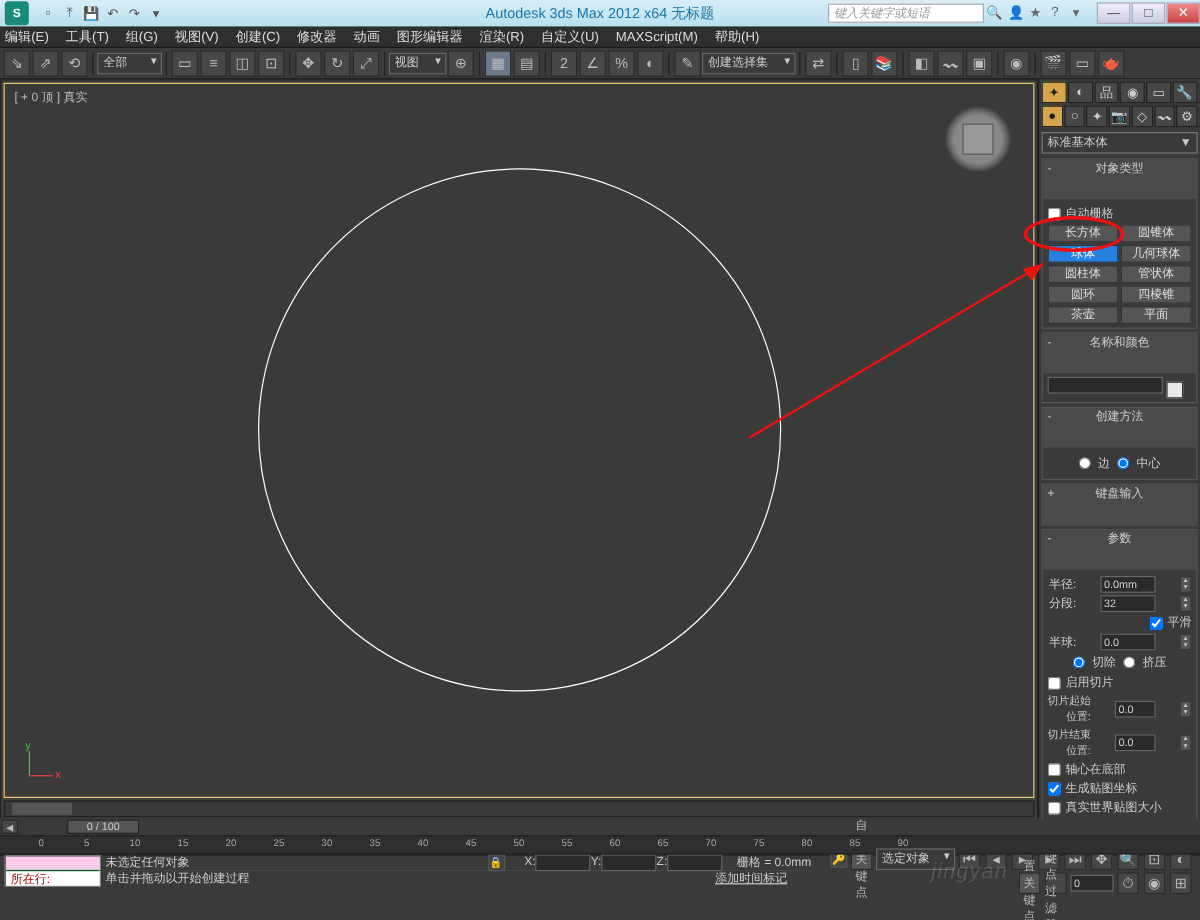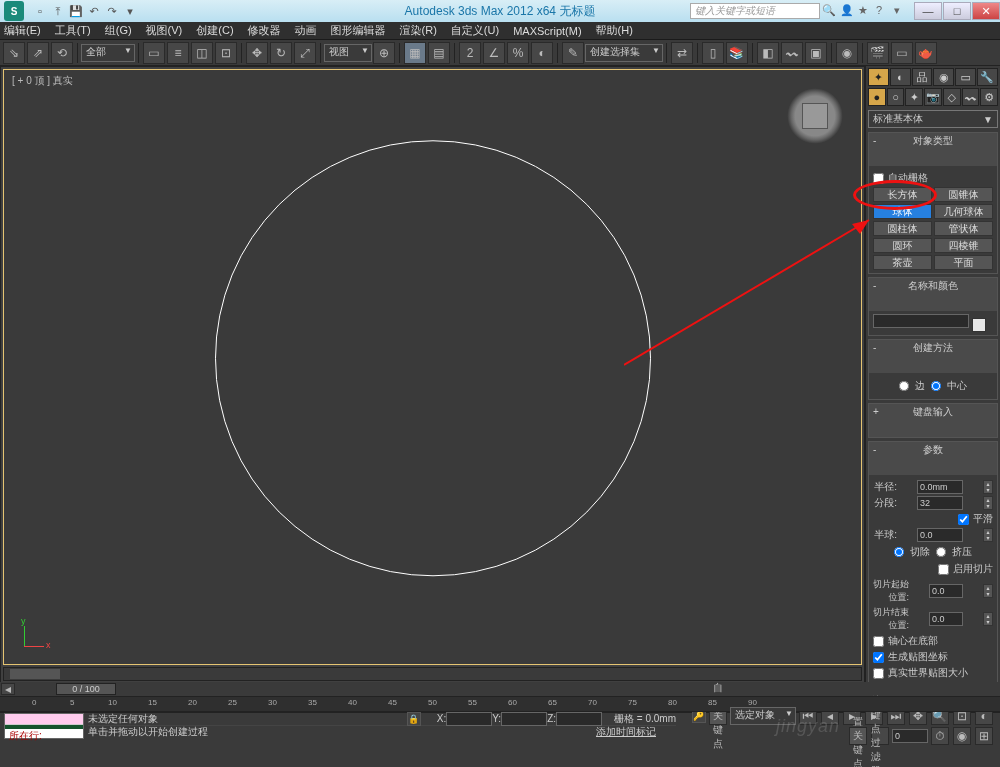--- a/index.html
+++ b/index.html
@@ -80,21 +80,21 @@
 .bottom { position:absolute; left:0; right:0; bottom:0; height:85px; background:#3a3a3a; }
 .timeslider { height:14px; background:#3a3a3a; display:flex; align-items:center; }
 .timeslider .handle { margin-left:40px; width:60px; height:12px; background:#555; border:1px solid #222; text-align:center; font-size:9px; line-height:10px; }
 .ruler { height:16px; background:#2f2f2f; border-top:1px solid #222; border-bottom:1px solid #222; position:relative; font-size:8px; color:#aaa; }
 .ruler span { position:absolute; top:1px; }
 .statusrow { height:26px; display:flex; align-items:center; padding:0 4px; font-size:10px; border-top:1px solid #222; }
 .statusrow input.coord { width:46px; height:14px; background:#2a2a2a; border:1px solid #666; color:#ccc; font-size:9px; padding:0 2px; }
 .statusrow .lock { width:14px; height:14px; border:1px solid #555; background:#444; text-align:center; line-height:12px; font-size:9px; }
 .prompt-area { display:flex; height:29px; }
 .prompt-left { width:80px; background:#fff; border:1px solid #666; display:flex;flex-direction:column;justify-content:center; }
-.prompt-left .tab { height:13px; background:#fff; color:#a00; font-size:10px; padding-left:4px; border-top:4px solid #14532d; }
+.prompt-left .tab { height:13px; background:#fff; color:#a00; font-size:10px; padding-left:4px; border-top:1px solid #14532d; }
 .right-tools { width:320px; display:flex; flex-wrap:wrap; align-items:center; justify-content:flex-end; gap:2px; padding:0 2px; }
 .right-tools .tbtn { width:18px; height:18px; }
 .watermark { position:absolute; right:160px; bottom:30px; font-size:18px; color:rgba(200,200,200,0.2); font-style:italic; letter-spacing:1px; }
 
 .red-circle { position:absolute; border:3px solid #e11; border-radius:50%; pointer-events:none; z-index:6; }
 </style>
 </head>
 <body>
 
 <div class="titlebar">
@@ -296,21 +296,21 @@
             <label>半球:</label>
             <div class="spinner">0.0</div>
             <div class="spin-arrows">▴<br>▾</div>
           </div>
         <div class="radio-row">
           <input type="radio" checked="" style="">
             <span>切除</span>
           <input type="radio" style="">
             <span>挤压</span>
         </div>
-        <div class="chk" style="justify-content:flex-end">
+        <div class="chk" style="">
             <input type="checkbox" style="">
             <span>启用切片</span>
           </div>
         <div class="param-row">
             <label style="font-size:9px">切片起始位置:</label>
             <div class="spinner" style="width:34px">0.0</div>
             <div class="spin-arrows">▴<br>▾</div>
           </div>
         <div class="param-row">
             <label style="font-size:9px">切片结束位置:</label>

